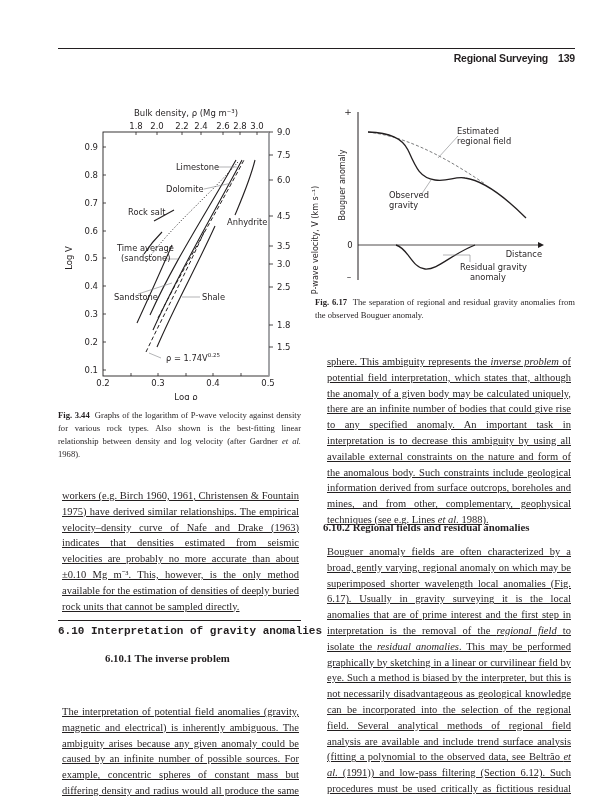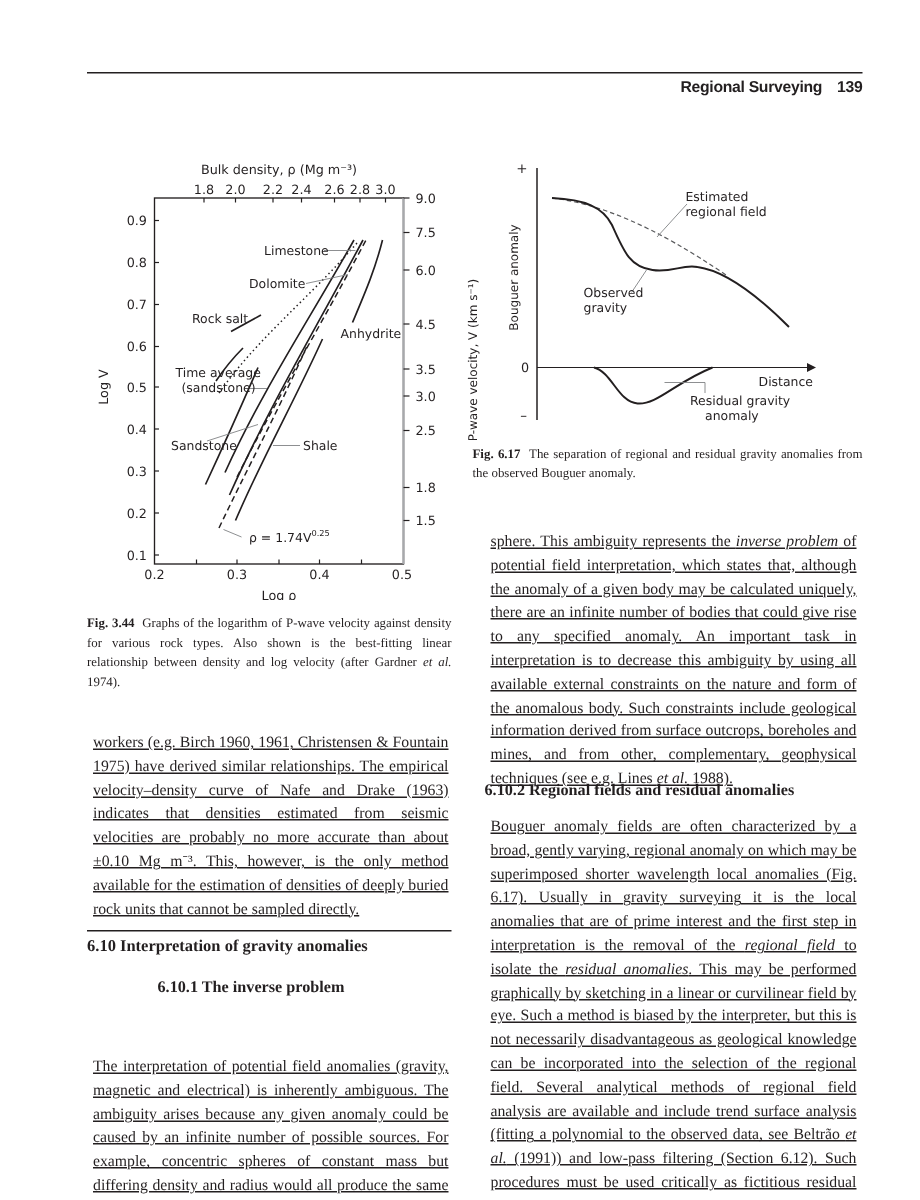--- a/index.html
+++ b/index.html
@@ -7,21 +7,21 @@
   .abs { position:absolute; }
   .header-rule { position:absolute; left:58px; top:48px; width:517px; height:1px; background:#231f20; }
   .running-head { position:absolute; right:38px; top:52px; font-family:"Liberation Sans", sans-serif; font-size:10.5px; font-weight:bold; letter-spacing:-0.2px; }
   .running-head .pg { margin-left:10px;margin-top:44px; }
   svg text { font-family:"DejaVu Sans", "Liberation Sans", sans-serif; fill:#231f20; }
   .caption { position:absolute; font-family:"Liberation Serif", serif; font-size:8.6px; line-height:13px; text-align:justify; }
   .caption b { font-weight:bold; }
   .body-text { position:absolute; font-family:"Liberation Serif", serif; font-size:10.5px; line-height:15.8px; text-align:justify; }
   .body-text p { margin:4px;text-decoration:underline; }
   .section-rule { position:absolute; left:58px; top:620px; width:243px; height:1px; background:#231f20; }
-  .sec-head { position:absolute; font-family:Liberation Serif, serif; font-weight:bold; font-size:11px; }
+  .sec-head { position:absolute; font-family:Liberation Mono, monospace; font-weight:bold; font-size:11px; }
   .subsec-head { position:absolute; font-family:"Liberation Serif", serif; font-weight:bold; font-size:10.8px; }
   i { font-style:italic; }
 </style>
 </head>
 <body>
 
 <div class="header-rule"></div>
 <div class="running-head">
   <span>Regional Surveying</span><span class="pg">139</span>
 </div>
@@ -155,21 +155,21 @@
     <text x="227" y="225">Anhydrite</text>
     <text x="117" y="251">Time average</text>
     <text x="121" y="261">(sandstone)</text>
     <text x="114" y="300">Sandstone</text>
     <text x="202" y="300">Shale</text>
     <text x="166" y="361"><tspan>ρ = 1.74V</tspan><tspan dy="-4" font-size="5.5">0.25</tspan></text>
   </g>
 </svg>
 
 <div class="caption" style="left:58px; top:409px; width:243px;">
-  <b>Fig. 3.44</b>&nbsp;&nbsp;<span>Graphs of the logarithm of P-wave velocity against density for various rock types. Also shown is the best-fitting linear relationship between density and log velocity (after Gardner </span><i>et al.</i><span> 1974).</span>
+  <b>Fig. 3.44</b>&nbsp;&nbsp;<span>Graphs of the logarithm of P-wave velocity against density for various rock types. Also shown is the best-fitting linear relationship between density and log velocity (after Gardner </span><i>et al.</i><span> 1968).</span>
 </div>
 
 <svg class="abs" style="left:330px;top:100px" width="260" height="190">
   <line x1="28" y1="12" x2="28" y2="180" stroke="#231f20" stroke-width="1"></line>
   <text x="18" y="15" font-size="9" text-anchor="middle">+</text>
   <text x="19" y="180" font-size="9" text-anchor="middle">–</text>
   <text x="20" y="148" font-size="8.5" text-anchor="middle">0</text>
   <text transform="translate(15,85) rotate(-90)" font-size="8" text-anchor="middle">Bouguer anomaly</text>
 
   <line x1="28" y1="145" x2="208" y2="145" stroke="#231f20" stroke-width="0.8"></line>

